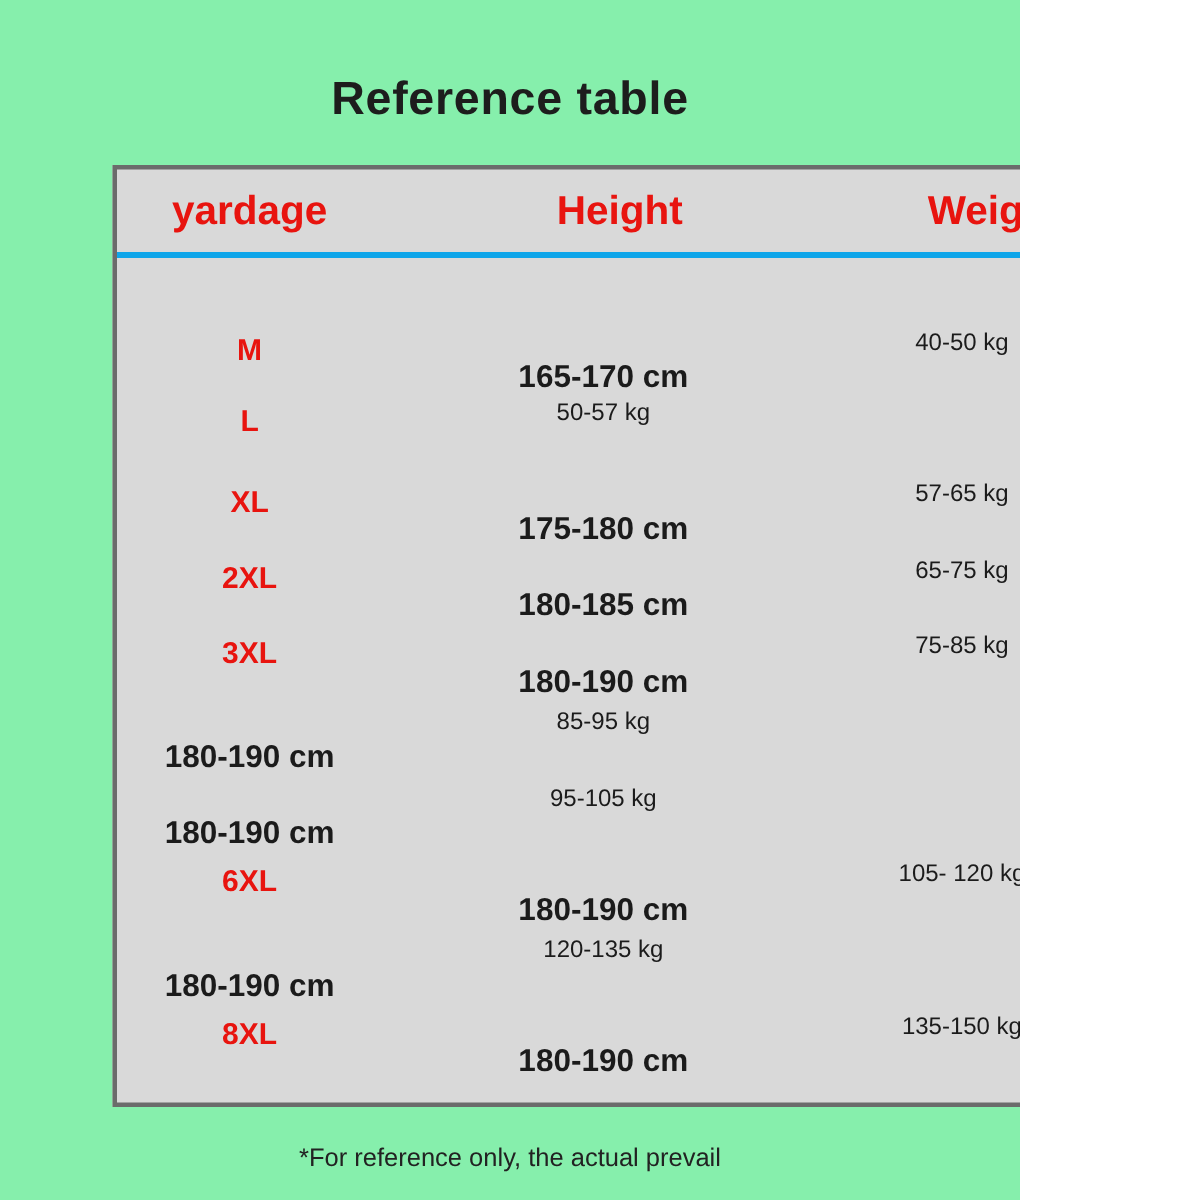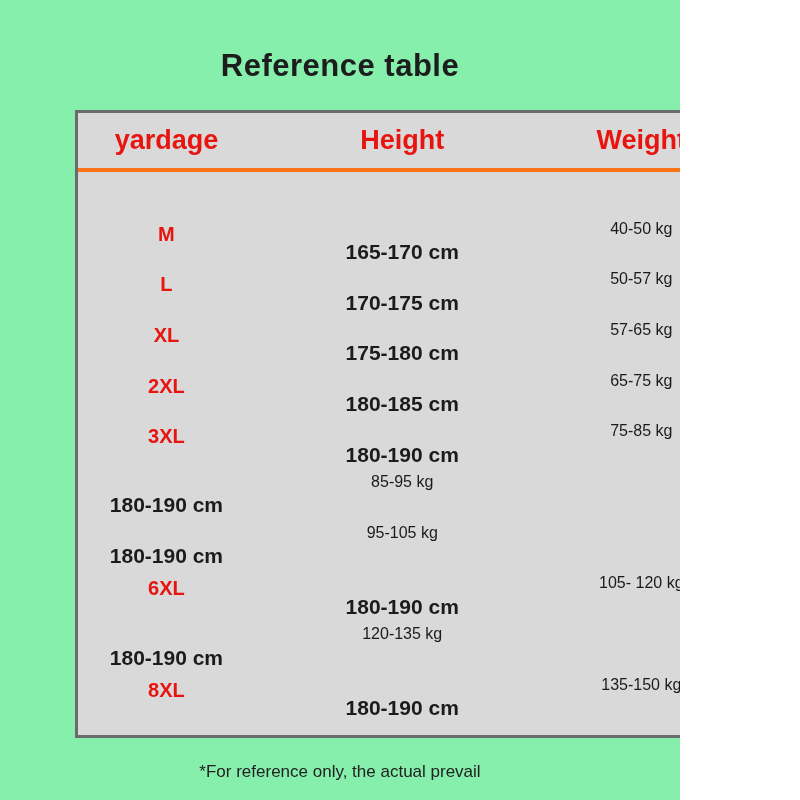--- a/index.html
+++ b/index.html
@@ -33,24 +33,25 @@
     left: 75px;
     top: 110px;
     width: 661px;
     height: 628px;
     box-sizing: border-box;
     background: #d9d9d9;
     border: 3px solid #6b6b6b;
   }
   .thead {
     height: 55px;
-    border-bottom: 4px solid #f97316;
+    border-bottom: 4px solid #0ea5e9;
     display: grid;
     grid-template-columns: 27% 45% 28%;
     align-items: center;
+    gap: 11px;
   }
   .th {
     text-align: center;
     font-size: 27px;
     font-weight: 700;
     color: #e8140f;
   }
   .tbody {
     padding-top: 33px;
   }
@@ -110,21 +111,20 @@
     <div class="tbody">
 
       <div class="tr">
         <div class="td size">M</div>
         <div class="td height">165-170 cm</div>
         <div class="td weight">40-50 kg</div>
       </div>
 
       <div class="tr">
         <div class="td size">L</div>
-        <div class="td height">170-175 cm</div>
         <div class="td weight">50-57 kg</div>
       </div>
 
       <div class="tr">
         <div class="td size">XL</div>
         <div class="td height">175-180 cm</div>
         <div class="td weight">57-65 kg</div>
       </div>
 
       <div class="tr">

